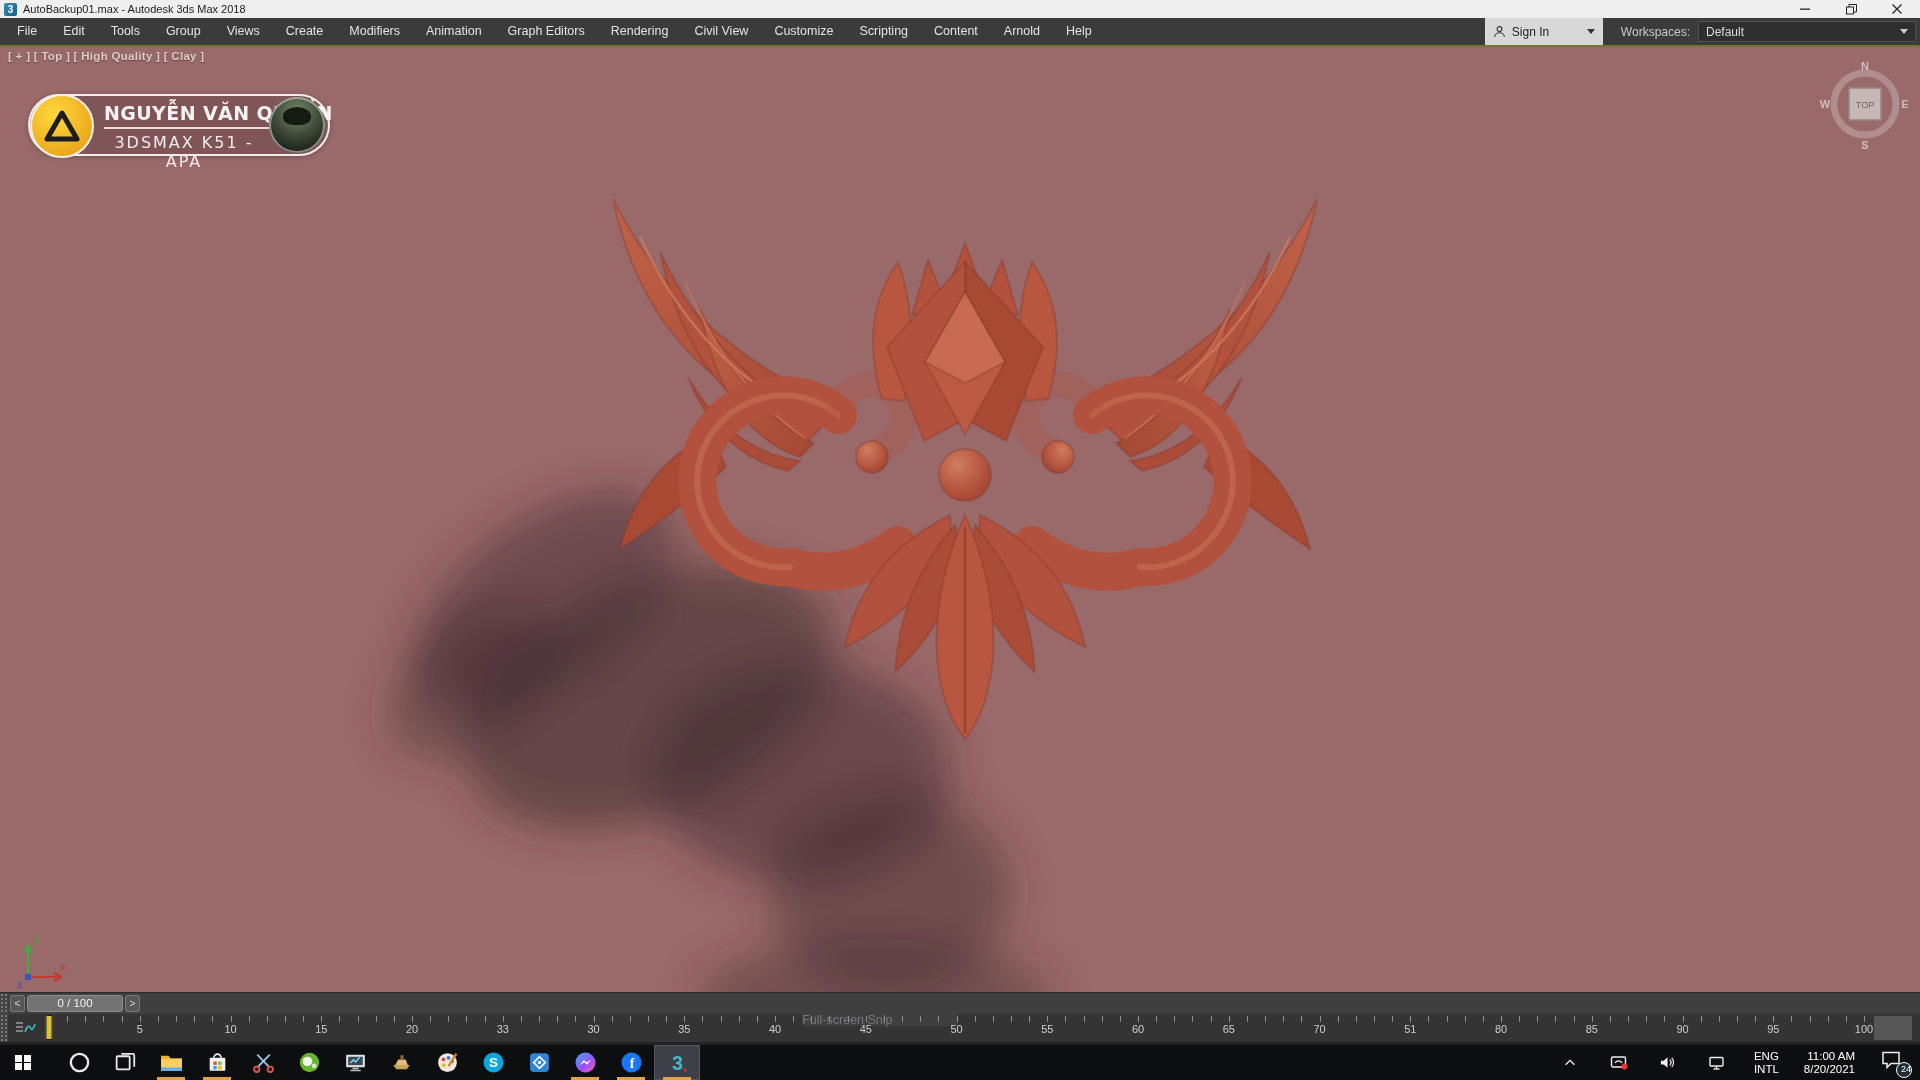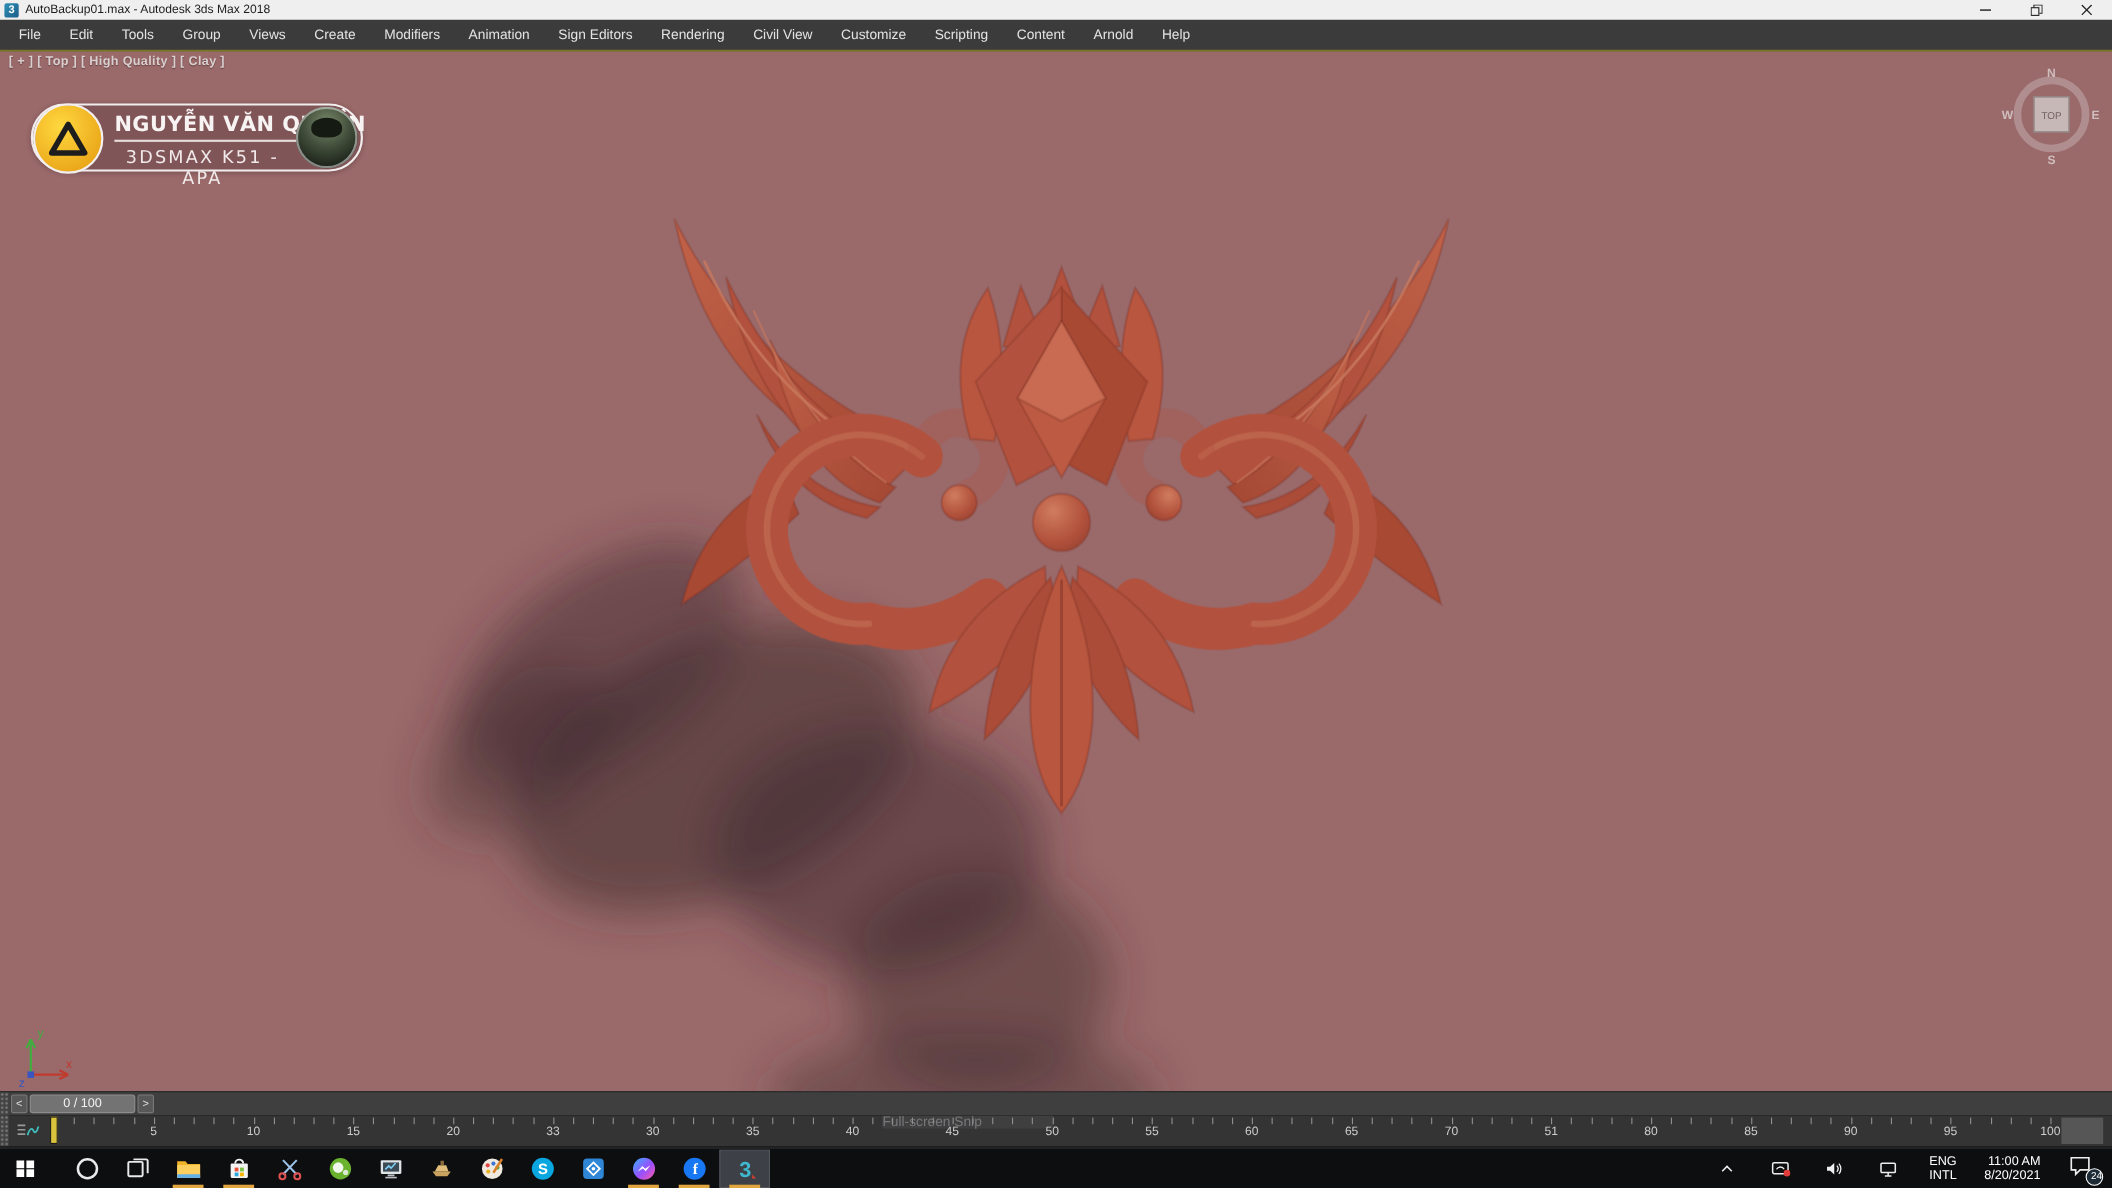--- a/index.html
+++ b/index.html
@@ -145,29 +145,44 @@
 <div class="menubar">
   <div id="menu-items" style="display:flex;margin-left:4px;">
       <span class="menu-item">File</span>
       <span class="menu-item">Edit</span>
       <span class="menu-item">Tools</span>
       <span class="menu-item">Group</span>
       <span class="menu-item">Views</span>
       <span class="menu-item">Create</span>
       <span class="menu-item">Modifiers</span>
       <span class="menu-item">Animation</span>
-      <span class="menu-item">Sign Editors</span>
+      <span class="menu-item">Graph Editors</span>
       <span class="menu-item">Rendering</span>
       <span class="menu-item">Civil View</span>
       <span class="menu-item">Customize</span>
       <span class="menu-item">Scripting</span>
       <span class="menu-item">Content</span>
       <span class="menu-item">Arnold</span>
       <span class="menu-item">Help</span>
     </div>
+  <div class="menu-right">
+    <div class="signin">
+      <svg width="13" height="13" viewBox="0 0 14 14">
+        <circle cx="7" cy="4.4" r="2.6" fill="none" stroke="#333" stroke-width="1.2"></circle>
+        <path d="M1.8 13 a5.2 4.6 0 0 1 10.4 0" fill="none" stroke="#333" stroke-width="1.2"></path>
+      </svg>
+      <span class="signin-label">Sign In</span>
+      <span class="caret-dark"></span>
+    </div>
+    <span class="ws-label">Workspaces:</span>
+    <div class="ws-value">
+      <span class="ws-value-text">Default</span>
+      <span class="caret-light"></span>
+    </div>
+  </div>
 </div>
 
 <div class="viewport">
 
   <svg class="scene" viewBox="0 0 1920 947">
     <defs>
       <filter id="soft" x="-40%" y="-40%" width="180%" height="180%">
           <feGaussianBlur stdDeviation="20"></feGaussianBlur>
         </filter>
       <radialGradient id="ballg" cx="0.36" cy="0.3" r="1">

